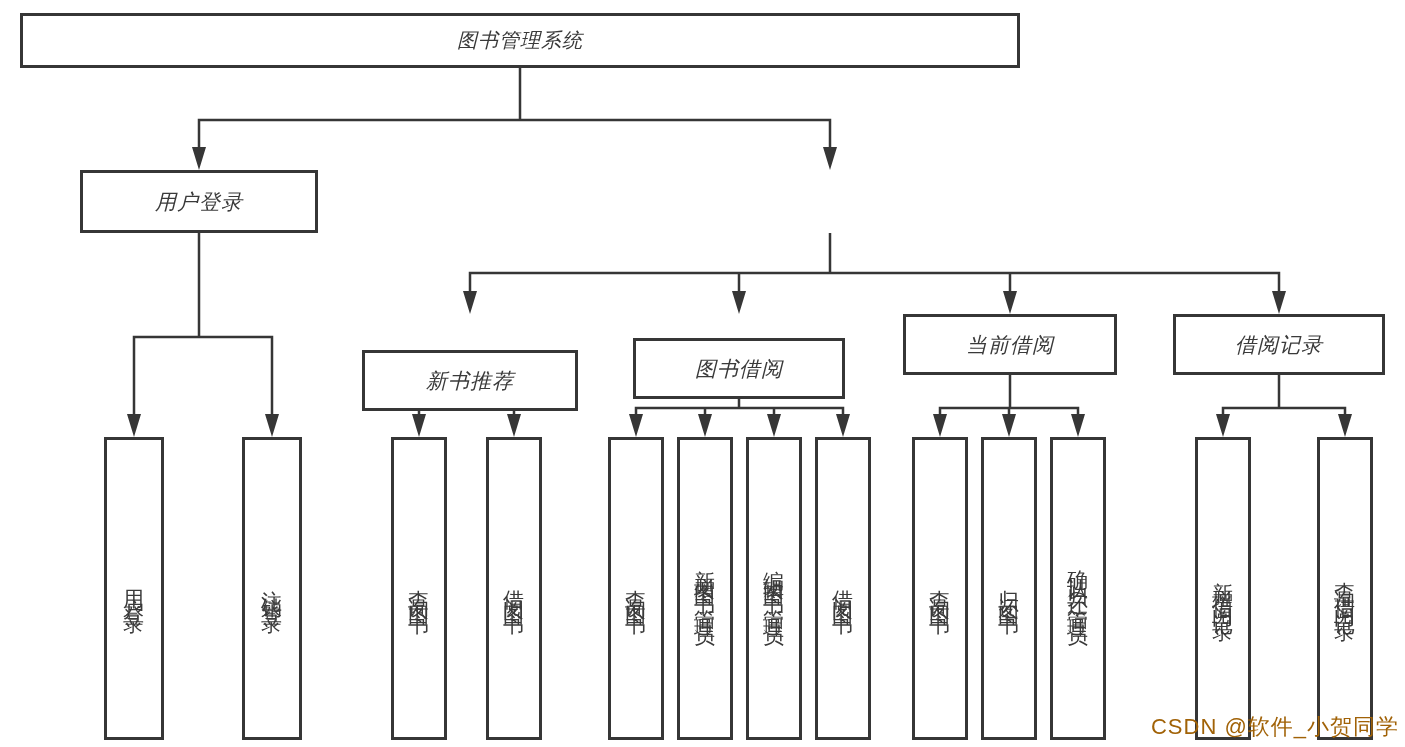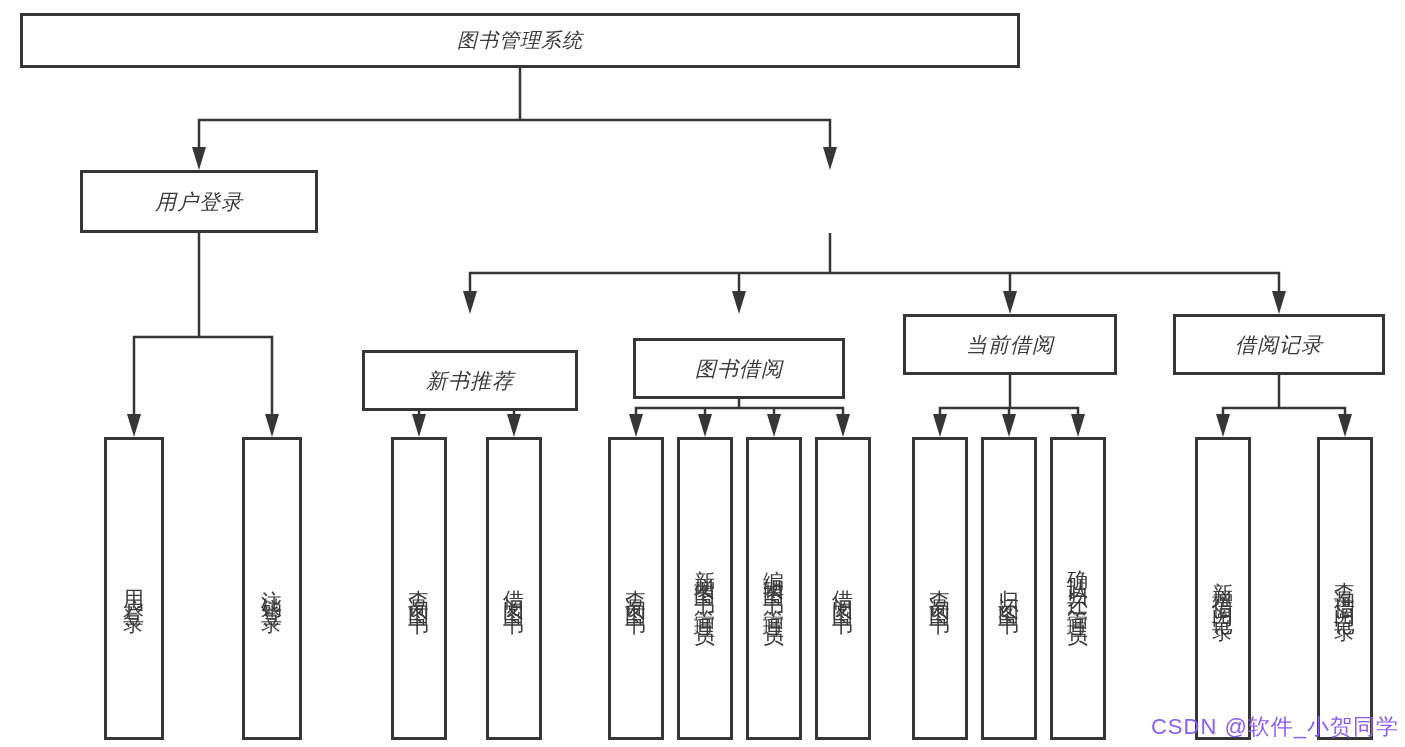--- a/index.html
+++ b/index.html
@@ -47,21 +47,21 @@
   }
   svg.connectors{
     position:absolute;left:0;top:0;z-index:1;
   }
   .watermark{
     position:absolute;
     right:6px;top:712px;
     width:300px;
     text-align:right;
     font-size:22px;
-    color:#8b5cf6;
+    color:#a16207;
     letter-spacing:1px;
     z-index:3;
     pointer-events:none;
   }
 </style>
 </head>
 <body>
 
 <div id="canvas">
 

